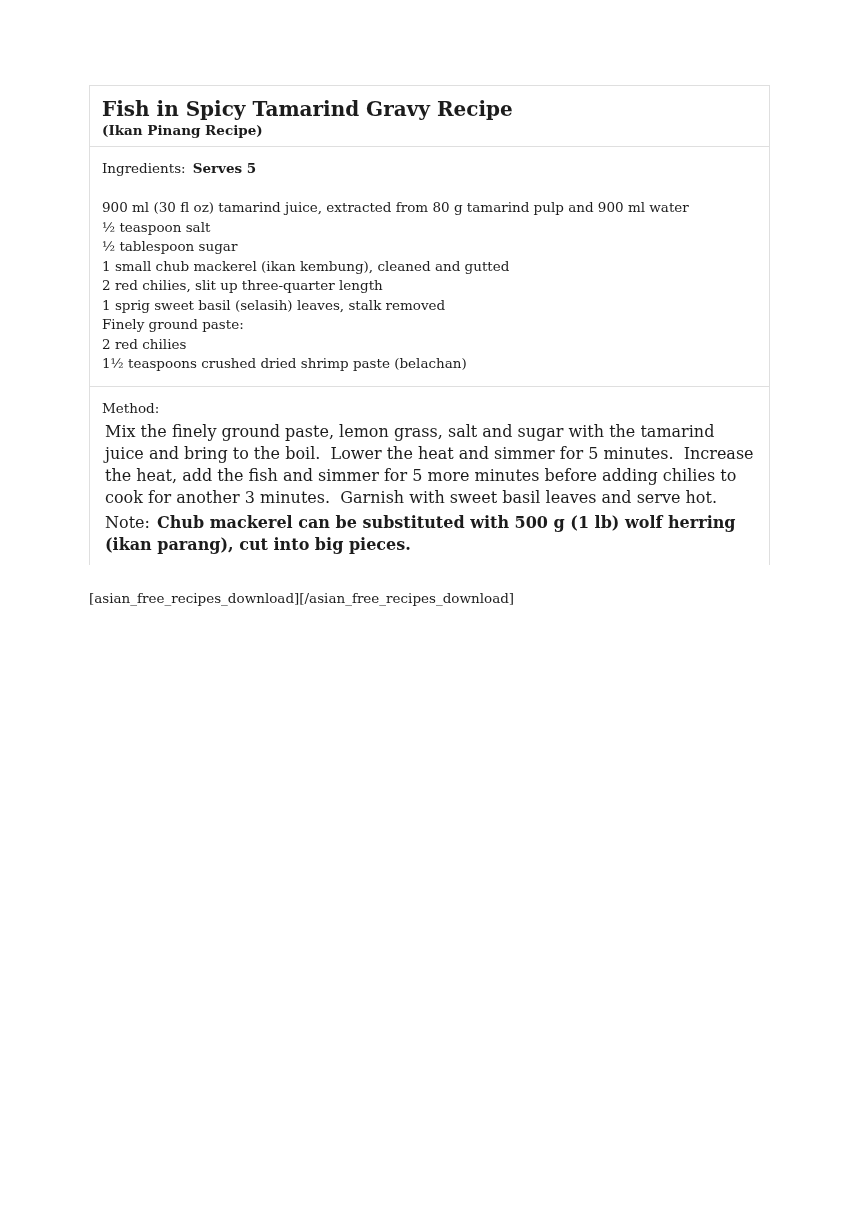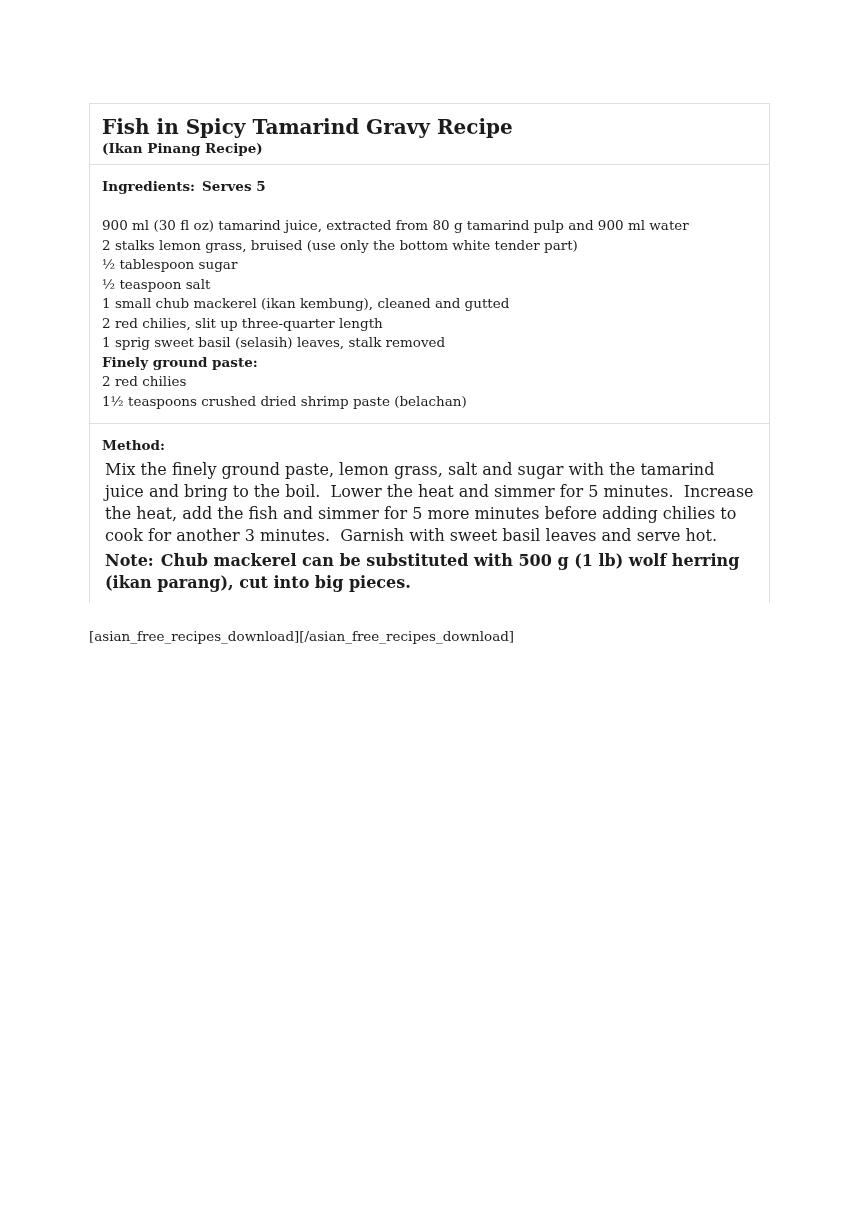--- a/index.html
+++ b/index.html
@@ -13,21 +13,21 @@
     width:860px;height:1216px;
     background:var(--bg);
     color:var(--text);
     font-family:"DejaVu Serif", serif;
     position:relative;
     overflow:hidden;
   }
   .content{
     position:absolute;
     left:89px;
-    top:103px;
+    top:85px;
     width:681px;
   }
   .card{
     width:681px;
     border:1px solid var(--border);
     border-bottom:none;
     background:var(--bg);
   }
   .card-section{
     padding:12px 12px;
@@ -58,21 +58,21 @@
     line-height:19.5px;
     white-space:pre-wrap;
   }
   .lead-line{
     margin:0 0 19.5px 0; 
   }
   .gap-left{
     margin-left:7px;
     font-weight:bold;
   }
-  b,strong{font-weight:bold;text-align:right;}
+  b,strong{font-weight:normal;text-align:right;}
   .method-section{
     padding:12px 12px 6px 12px;
   }
   .para{
     margin:3px;
     font-size:16px;
     line-height:22px;
     white-space:pre-wrap;
   }
   .shortcode{
@@ -89,23 +89,22 @@
 
     <div class="card-section card-header">
       <h1 class="recipe-title">Fish in Spicy Tamarind Gravy Recipe</h1>
       <div class="recipe-subtitle">(Ikan Pinang Recipe)</div>
     </div>
 
     <div class="card-section ingredients-section">
       <div class="line lead-line"><strong>Ingredients:</strong><span class="gap-left">Serves 5</span></div>
 
       <div class="line">900 ml (30 fl oz) tamarind juice, extracted from 80 g tamarind pulp and 900 ml water</div>
-      <div class="line">2 stalks lemon grass, bruised (use only the bottom white tender part)</div>
+      <div class="line">½ teaspoon salt</div>
       <div class="line">½ tablespoon sugar</div>
-      <div class="line">½ teaspoon salt</div>
       <div class="line">1 small chub mackerel (ikan kembung), cleaned and gutted</div>
       <div class="line">2 red chilies, slit up three-quarter length</div>
       <div class="line">1 sprig sweet basil (selasih) leaves, stalk removed</div>
 
       <div class="line"><strong>Finely ground paste:</strong></div>
 
       <div class="line">2 red chilies</div>
       <div class="line">1½ teaspoons crushed dried shrimp paste (belachan)</div>
     </div>
 

